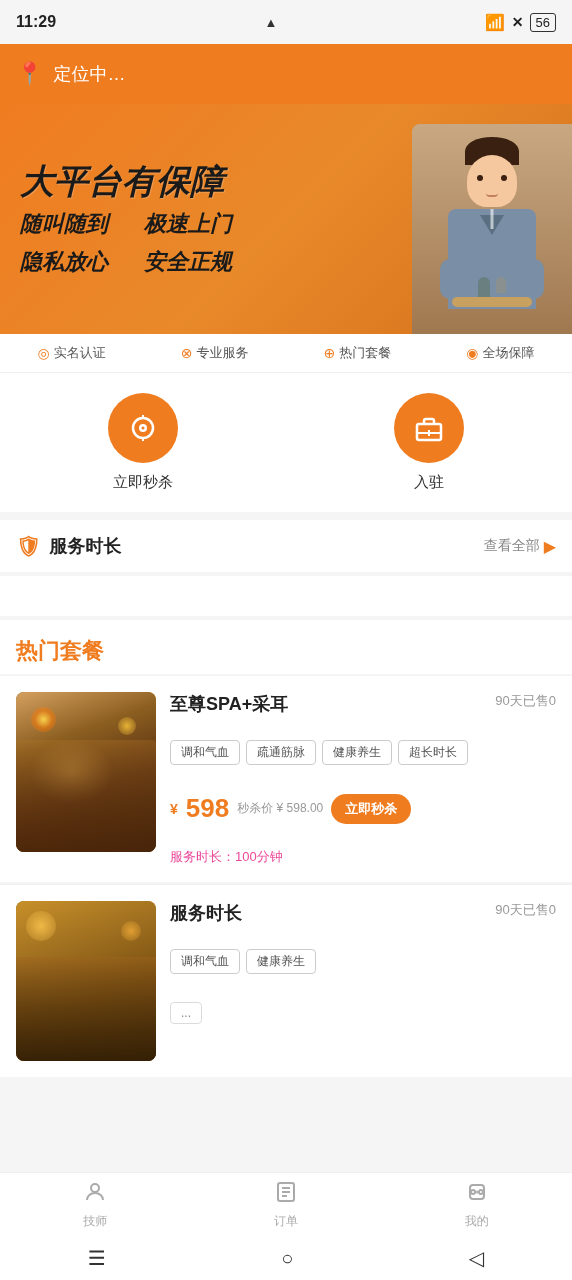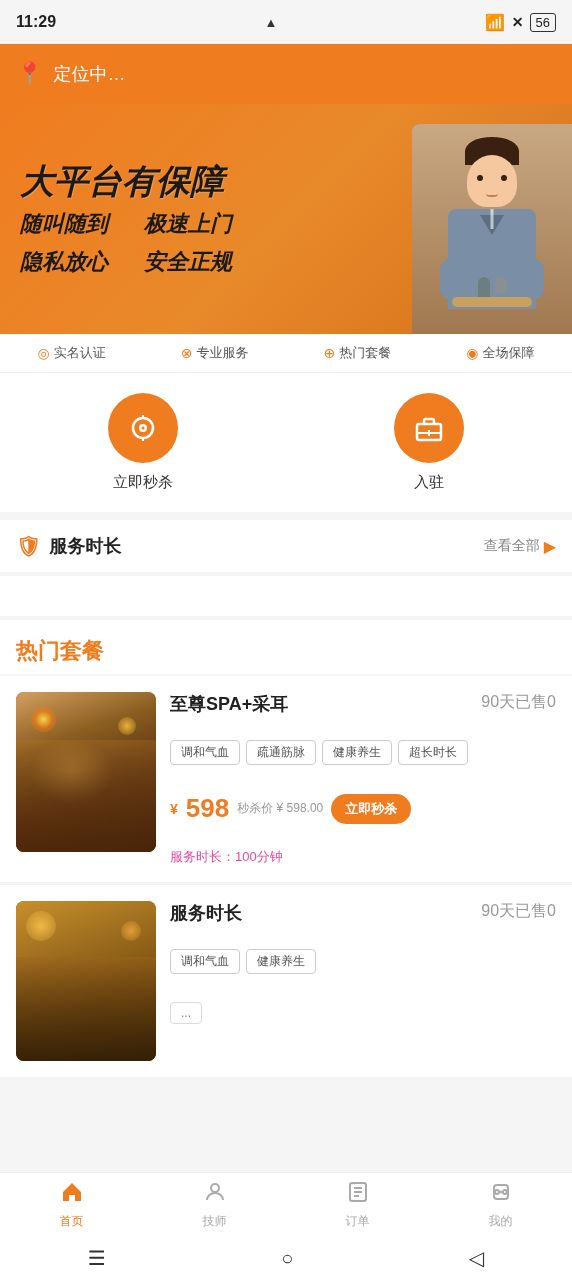--- a/index.html
+++ b/index.html
@@ -242,21 +242,21 @@
       display: flex;
       justify-content: space-between;
       align-items: flex-start;
     }
     .package-name {
       font-size: 18px;
       font-weight: 700;
       color: #222;
     }
     .package-sold {
-      font-size: 16px;
+      font-size: 13px;
       color: #999;
       white-space: nowrap;
     }
     .package-tags {
       display: flex;
       flex-wrap: wrap;
       gap: 6px;
     }
     .package-tag {
       border: 1px solid #ccc;
@@ -550,28 +550,20 @@
     <div style="display:flex;gap:6px;margin-top:4px;">
       <span class="package-tag" style="opacity:0.7;">...</span>
     </div>
   </div>
 </div>
 
 <div class="bottom-spacer"></div>
 
 <div class="bottom-nav">
   <div class="nav-item">
-    <span class="nav-icon active">
-      <svg width="24" height="24" viewBox="0 0 24 24" fill="#F07C20">
-        <path d="M3 12L12 3l9 9v9h-6v-6H9v6H3z"></path>
-      </svg>
-    </span>
-    <span class="nav-label active">首页</span>
-  </div>
-  <div class="nav-item">
     <span class="nav-icon">
       <svg width="24" height="24" viewBox="0 0 24 24" fill="none" stroke="#aaa" stroke-width="2">
         <circle cx="12" cy="8" r="4"></circle>
         <path d="M4 20c0-4 3.6-7 8-7s8 3 8 7"></path>
       </svg>
     </span>
     <span class="nav-label">技师</span>
   </div>
   <div class="nav-item">
     <span class="nav-icon">

